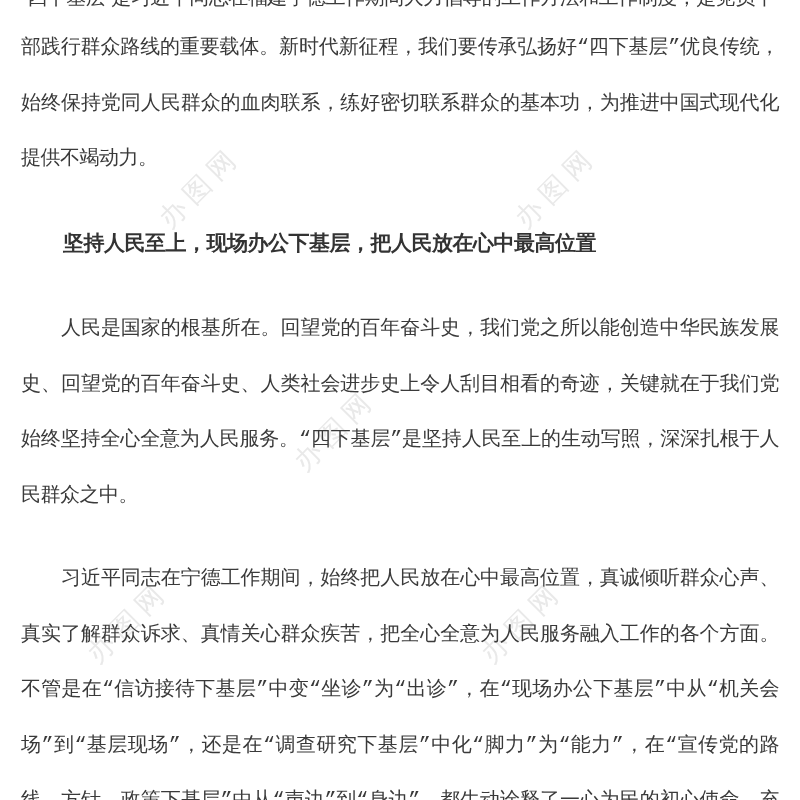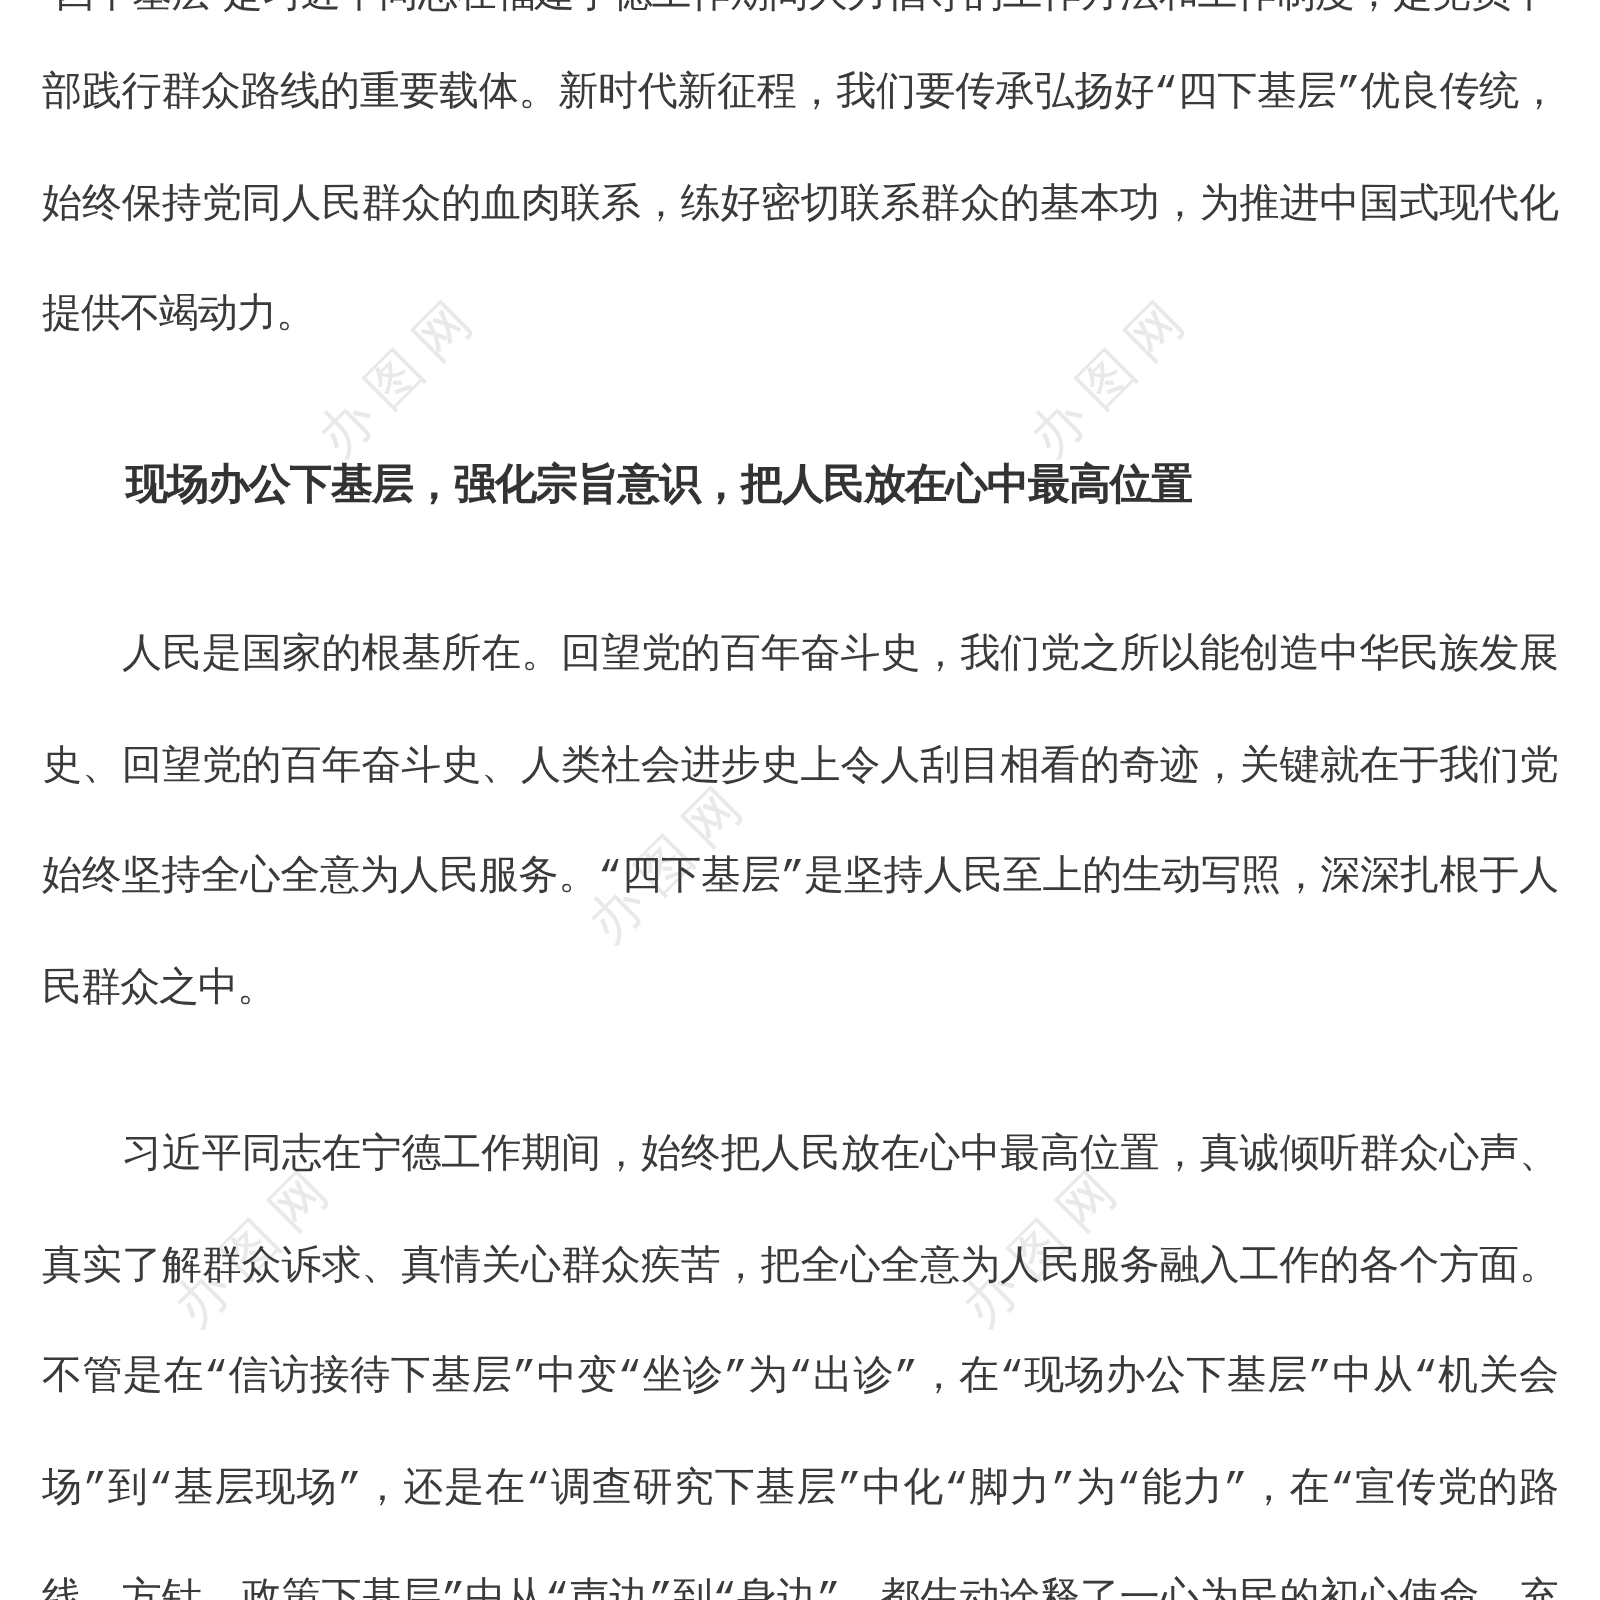--- a/index.html
+++ b/index.html
@@ -92,20 +92,20 @@
     <div class="wm wm3">办图网</div>
     <div class="wm wm4">办图网</div>
     <div class="wm wm5">办图网</div>
   </div>
 
   <div class="content">
     <div class="clipped-line">“四下基层”是习近平同志在福建宁德工作期间大力倡导的工作方法和工作制度，是党员干</div>
 
     <p class="body-para">部践行群众路线的重要载体。新时代新征程，我们要传承弘扬好“四下基层”优良传统，始终保持党同人民群众的血肉联系，练好密切联系群众的基本功，为推进中国式现代化提供不竭动力。</p>
 
-    <h2 class="section-heading">现场办公下基层，强化宗旨意识，把人民放在心中最高位置</h2>
+    <h2 class="section-heading">坚持人民至上，现场办公下基层，把人民放在心中最高位置</h2>
 
     <p class="body-para indent">人民是国家的根基所在。回望党的百年奋斗史，我们党之所以能创造中华民族发展史、回望党的百年奋斗史、人类社会进步史上令人刮目相看的奇迹，关键就在于我们党始终坚持全心全意为人民服务。“四下基层”是坚持人民至上的生动写照，深深扎根于人民群众之中。</p>
 
     <p class="body-para indent">习近平同志在宁德工作期间，始终把人民放在心中最高位置，真诚倾听群众心声、真实了解群众诉求、真情关心群众疾苦，把全心全意为人民服务融入工作的各个方面。不管是在“信访接待下基层”中变“坐诊”为“出诊”，在“现场办公下基层”中从“机关会场”到“基层现场”，还是在“调查研究下基层”中化“脚力”为“能力”，在“宣传党的路线、方针、政策下基层”中从“声边”到“身边”，都生动诠释了一心为民的初心使命，充分体现了矢志为人民服务的深切情怀，真正把全心全意为人民服务的宗旨转化为实际行动。</p>
   </div>
 
 </div>
 
 </body></html>

